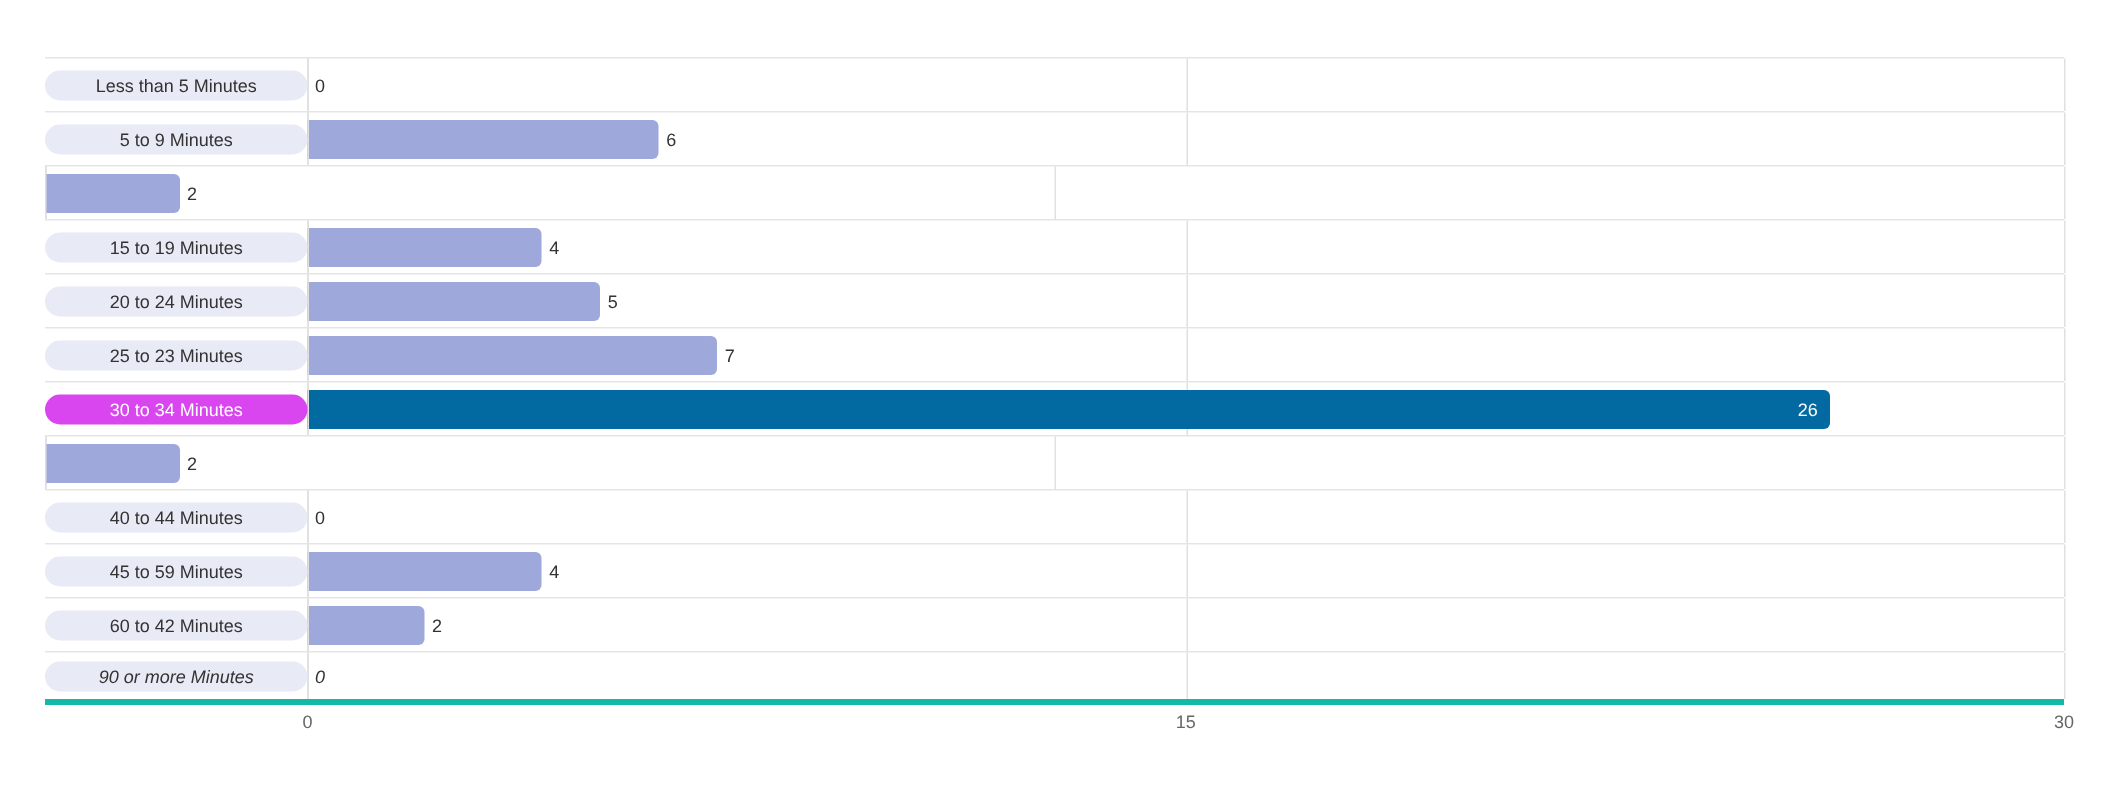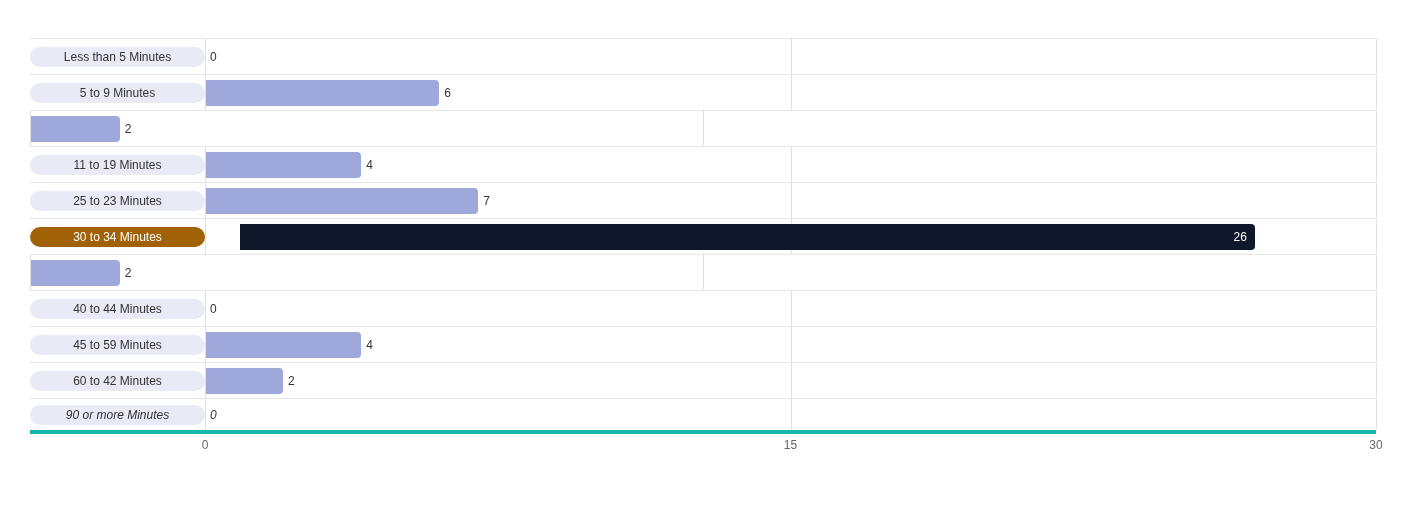--- a/index.html
+++ b/index.html
@@ -49,21 +49,21 @@
       font-size: 12px;
       color: #333;
       background: #e8eaf6;
       border-radius: 12px;
       padding: 3px 10px;
       text-align: center;
       white-space: nowrap;
       z-index: 1;
     }
     .bar-label.highlight {
-      background: #a16207;
+      background: #d946ef;
       color: #fff;
     }
     .bar-track {
       flex: 1;
       position: relative;
       height: 100%;
       display: flex;
       align-items: center;
     }
     
@@ -81,22 +81,21 @@
       border-radius: 0 4px 4px 0;
       background: #9fa8da;
       position: absolute;
       left: 0;
       top: 50%;
       transform: translateY(-50%);
       display: flex;
       align-items: center;
     }
     .bar-fill.highlight {
-      background: #0f172a;
-      margin-left: 35px;
+      background: #0369a1;
     }
     .bar-value {
       font-size: 12px;
       color: #333;
       position: absolute;
       left: calc(var(--bar-width) + 5px);
       white-space: nowrap;
     }
     .bar-value.highlight {
       color: #fff;
@@ -161,27 +160,37 @@
       <div class="bar-row">
         <div class="bar-track">
           <div class="grid-line" style="left: 0%;"></div>
           <div class="grid-line" style="left: 50%;"></div>
           <div class="grid-line" style="left: 100%;"></div>
           <div class="bar-fill" style="width: 6.66667%; --bar-width: 6.666666666666667%;"></div>
           <span class="bar-value" style="left: calc(6.66667% + 5px); position: absolute; top: 50%; transform: translateY(-50%);">2</span>
         </div>
       </div>
       <div class="bar-row">
-        <div class="bar-label">11 to 19 Minutes</div>
+        <div class="bar-label">15 to 19 Minutes</div>
         <div class="bar-track">
           <div class="grid-line" style="left: 0%;"></div>
           <div class="grid-line" style="left: 50%;"></div>
           <div class="grid-line" style="left: 100%;"></div>
           <div class="bar-fill" style="width: 13.3333%; --bar-width: 13.333333333333334%;"></div>
           <span class="bar-value" style="left: calc(13.3333% + 5px); position: absolute; top: 50%; transform: translateY(-50%);">4</span>
+        </div>
+      </div>
+      <div class="bar-row">
+        <div class="bar-label">20 to 24 Minutes</div>
+        <div class="bar-track">
+          <div class="grid-line" style="left: 0%;"></div>
+          <div class="grid-line" style="left: 50%;"></div>
+          <div class="grid-line" style="left: 100%;"></div>
+          <div class="bar-fill" style="width: 16.6667%; --bar-width: 16.666666666666664%;"></div>
+          <span class="bar-value" style="left: calc(16.6667% + 5px); position: absolute; top: 50%; transform: translateY(-50%);">5</span>
         </div>
       </div>
       <div class="bar-row">
         <div class="bar-label">25 to 23 Minutes</div>
         <div class="bar-track">
           <div class="grid-line" style="left: 0%;"></div>
           <div class="grid-line" style="left: 50%;"></div>
           <div class="grid-line" style="left: 100%;"></div>
           <div class="bar-fill" style="width: 23.3333%; --bar-width: 23.333333333333332%;"></div>
           <span class="bar-value" style="left: calc(23.3333% + 5px); position: absolute; top: 50%; transform: translateY(-50%);">7</span>

